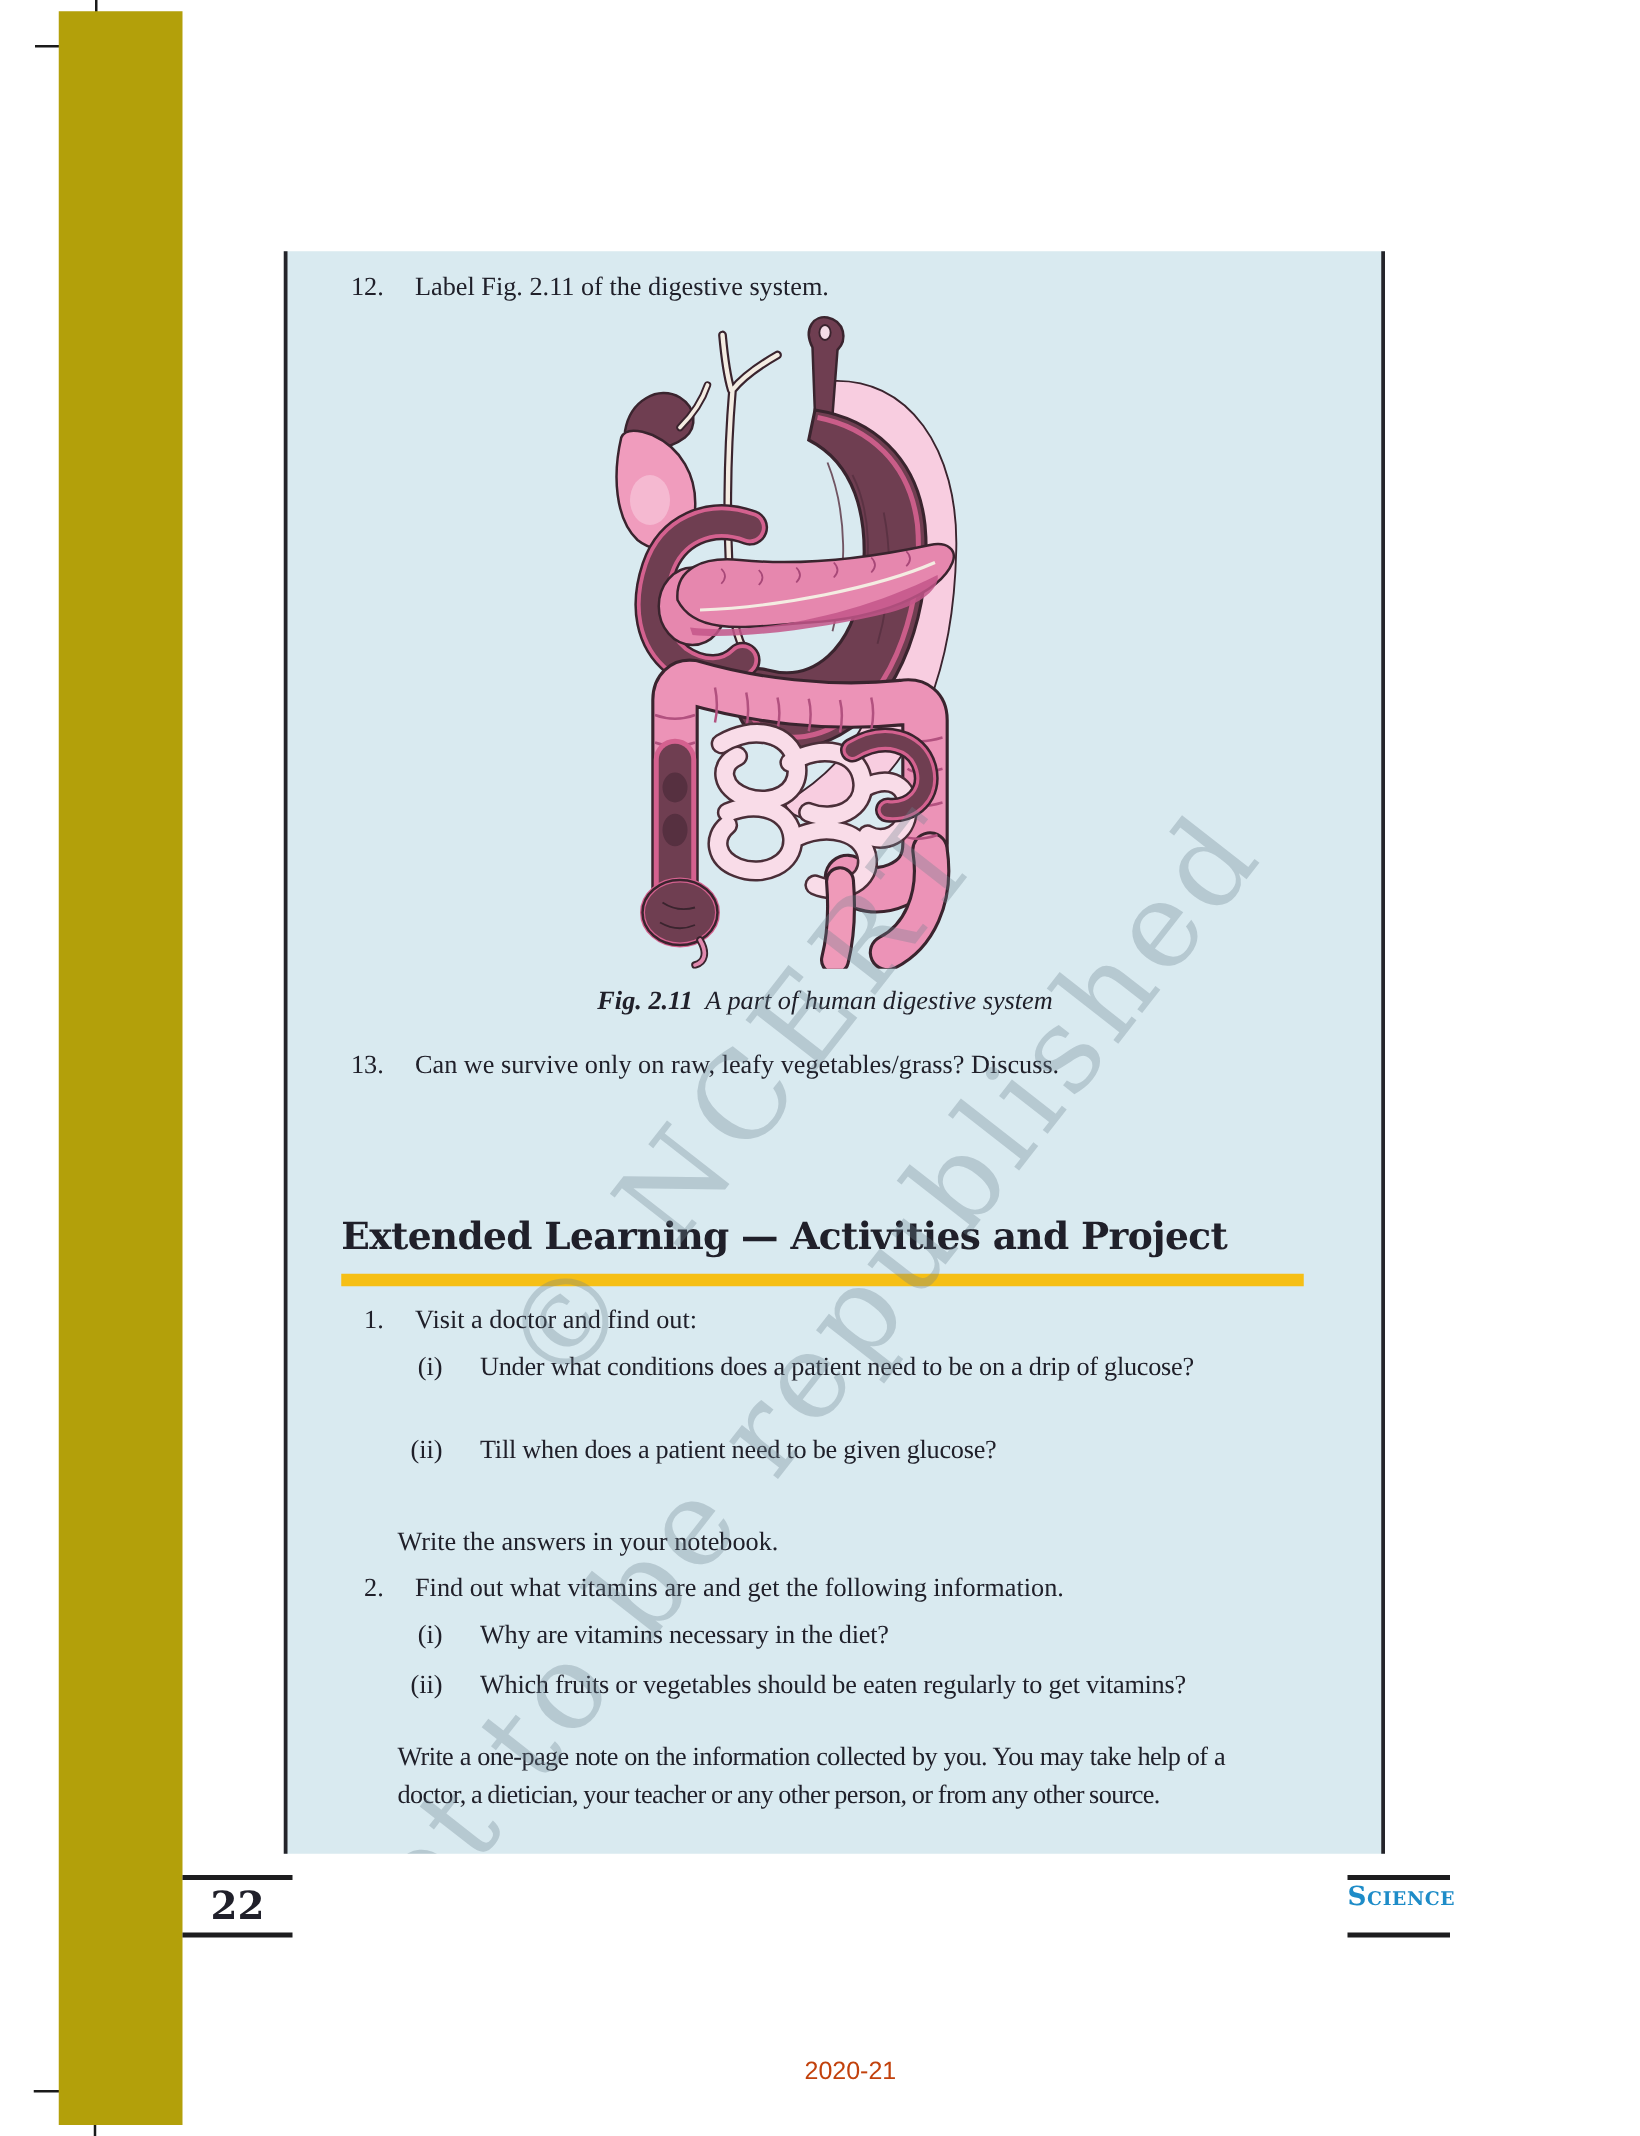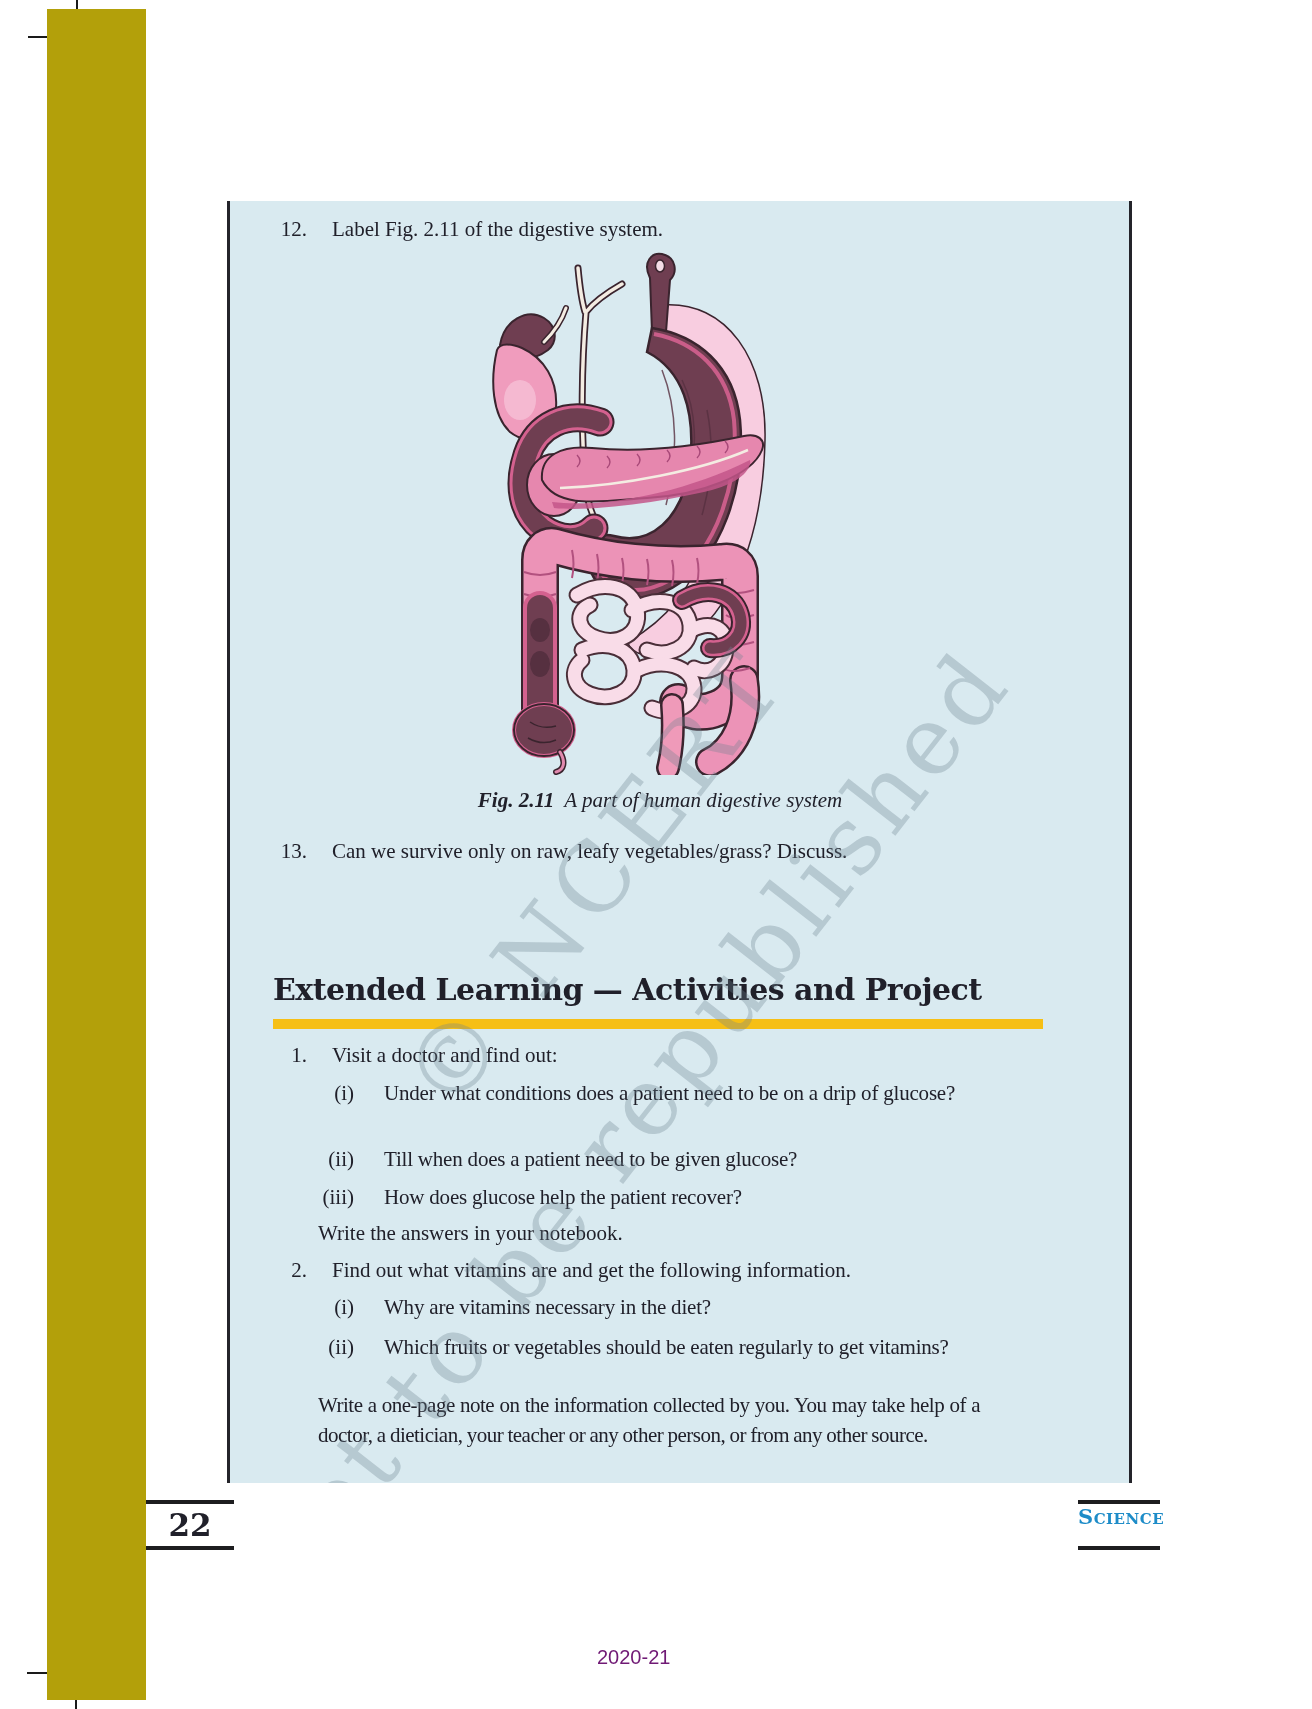--- a/index.html
+++ b/index.html
@@ -9,21 +9,20 @@
   }
   
   .mark{position:absolute;background:#1a1a1a;}
   
   .spine{position:absolute;left:47px;top:9px;width:99px;height:1691px;background:#b3a00a;}
   
   .panel{
     position:absolute;left:227px;top:201px;width:875px;height:1282px;
     background:#d9eaf0;border-left:3px solid #24242a;border-right:3px solid #24242a;
     overflow:hidden;
-    padding-left:24px;
   }
   .row{position:absolute;left:41px;display:flex;align-items:flex-start;
        font-size:21px;line-height:30px;}
   .row .num{width:36px;text-align:right;flex:none;}
   .row .txt{margin-left:25px;width:647px;}
   .sub-row{left:78px;}
   .sub-row .num{width:46px;}
   .sub-row .txt{margin-left:30px;width:600px;text-align:justify;letter-spacing:-0.2px;}
   .note{position:absolute;left:88px;font-size:21px;line-height:30px;}
   .note-justify{text-align:justify;letter-spacing:-0.5px;word-spacing:-0.5px;}
@@ -40,22 +39,22 @@
       pointer-events:none;z-index:5;}
   .wm1{left:195px;top:840px;font-size:95px;letter-spacing:10px;}
   .wm2{left:45px;top:1320px;font-size:95px;letter-spacing:6px;}
   
   .rule{position:absolute;height:4px;background:#1d1d1f;}
   .pageno{position:absolute;left:146px;top:1507px;width:88px;text-align:center;
           font-family:"DejaVu Serif",serif;font-weight:bold;font-size:31px;}
   .brand{position:absolute;left:1078px;top:1504px;width:82px;
          font-family:"DejaVu Serif",serif;font-weight:bold;font-size:21px;
          font-variant:small-caps;letter-spacing:0.5px;color:#1e8cc8;}
-  .yearmark{position:absolute;left:597px;top:1646px;width:120px;text-align:left;
-            font-family:"Liberation Sans",sans-serif;font-size:20px;color:#701a75;}
+  .yearmark{position:absolute;left:597px;top:1646px;width:120px;text-align:right;
+            font-family:"Liberation Sans",sans-serif;font-size:20px;color:#c2410c;}
 </style>
 </head>
 <body>
 
 <div class="page">
 
   <div class="mark" style="left:76px;top:0;width:2px;height:38px"></div>
   <div class="mark" style="left:28px;top:36px;width:50px;height:2px"></div>
   <div class="mark" style="left:27px;top:1672px;width:50px;height:2px"></div>
   <div class="mark" style="left:75px;top:1672px;width:2px;height:37px"></div>
@@ -175,24 +174,20 @@
       <span class="txt">Visit a doctor and find out:</span>
     </div>
     <div class="row sub-row" style="top:877px">
       <span class="num">(i)</span>
       <span class="txt">Under what conditions does a patient need to be on a drip of glucose?</span>
     </div>
     <div class="row sub-row" style="top:943px">
       <span class="num">(ii)</span>
       <span class="txt">Till when does a patient need to be given glucose?</span>
     </div>
-    <div class="row sub-row" style="top:981px">
-      <span class="num">(iii)</span>
-      <span class="txt">How does glucose help the patient recover?</span>
-    </div>
     <div class="note" style="top:1017px;width:600px">Write the answers in your notebook.</div>
 
     <div class="row" style="top:1054px">
       <span class="num">2.</span>
       <span class="txt">Find out what vitamins are and get the following information.</span>
     </div>
     <div class="row sub-row" style="top:1091px">
       <span class="num">(i)</span>
       <span class="txt">Why are vitamins necessary in the diet?</span>
     </div>

